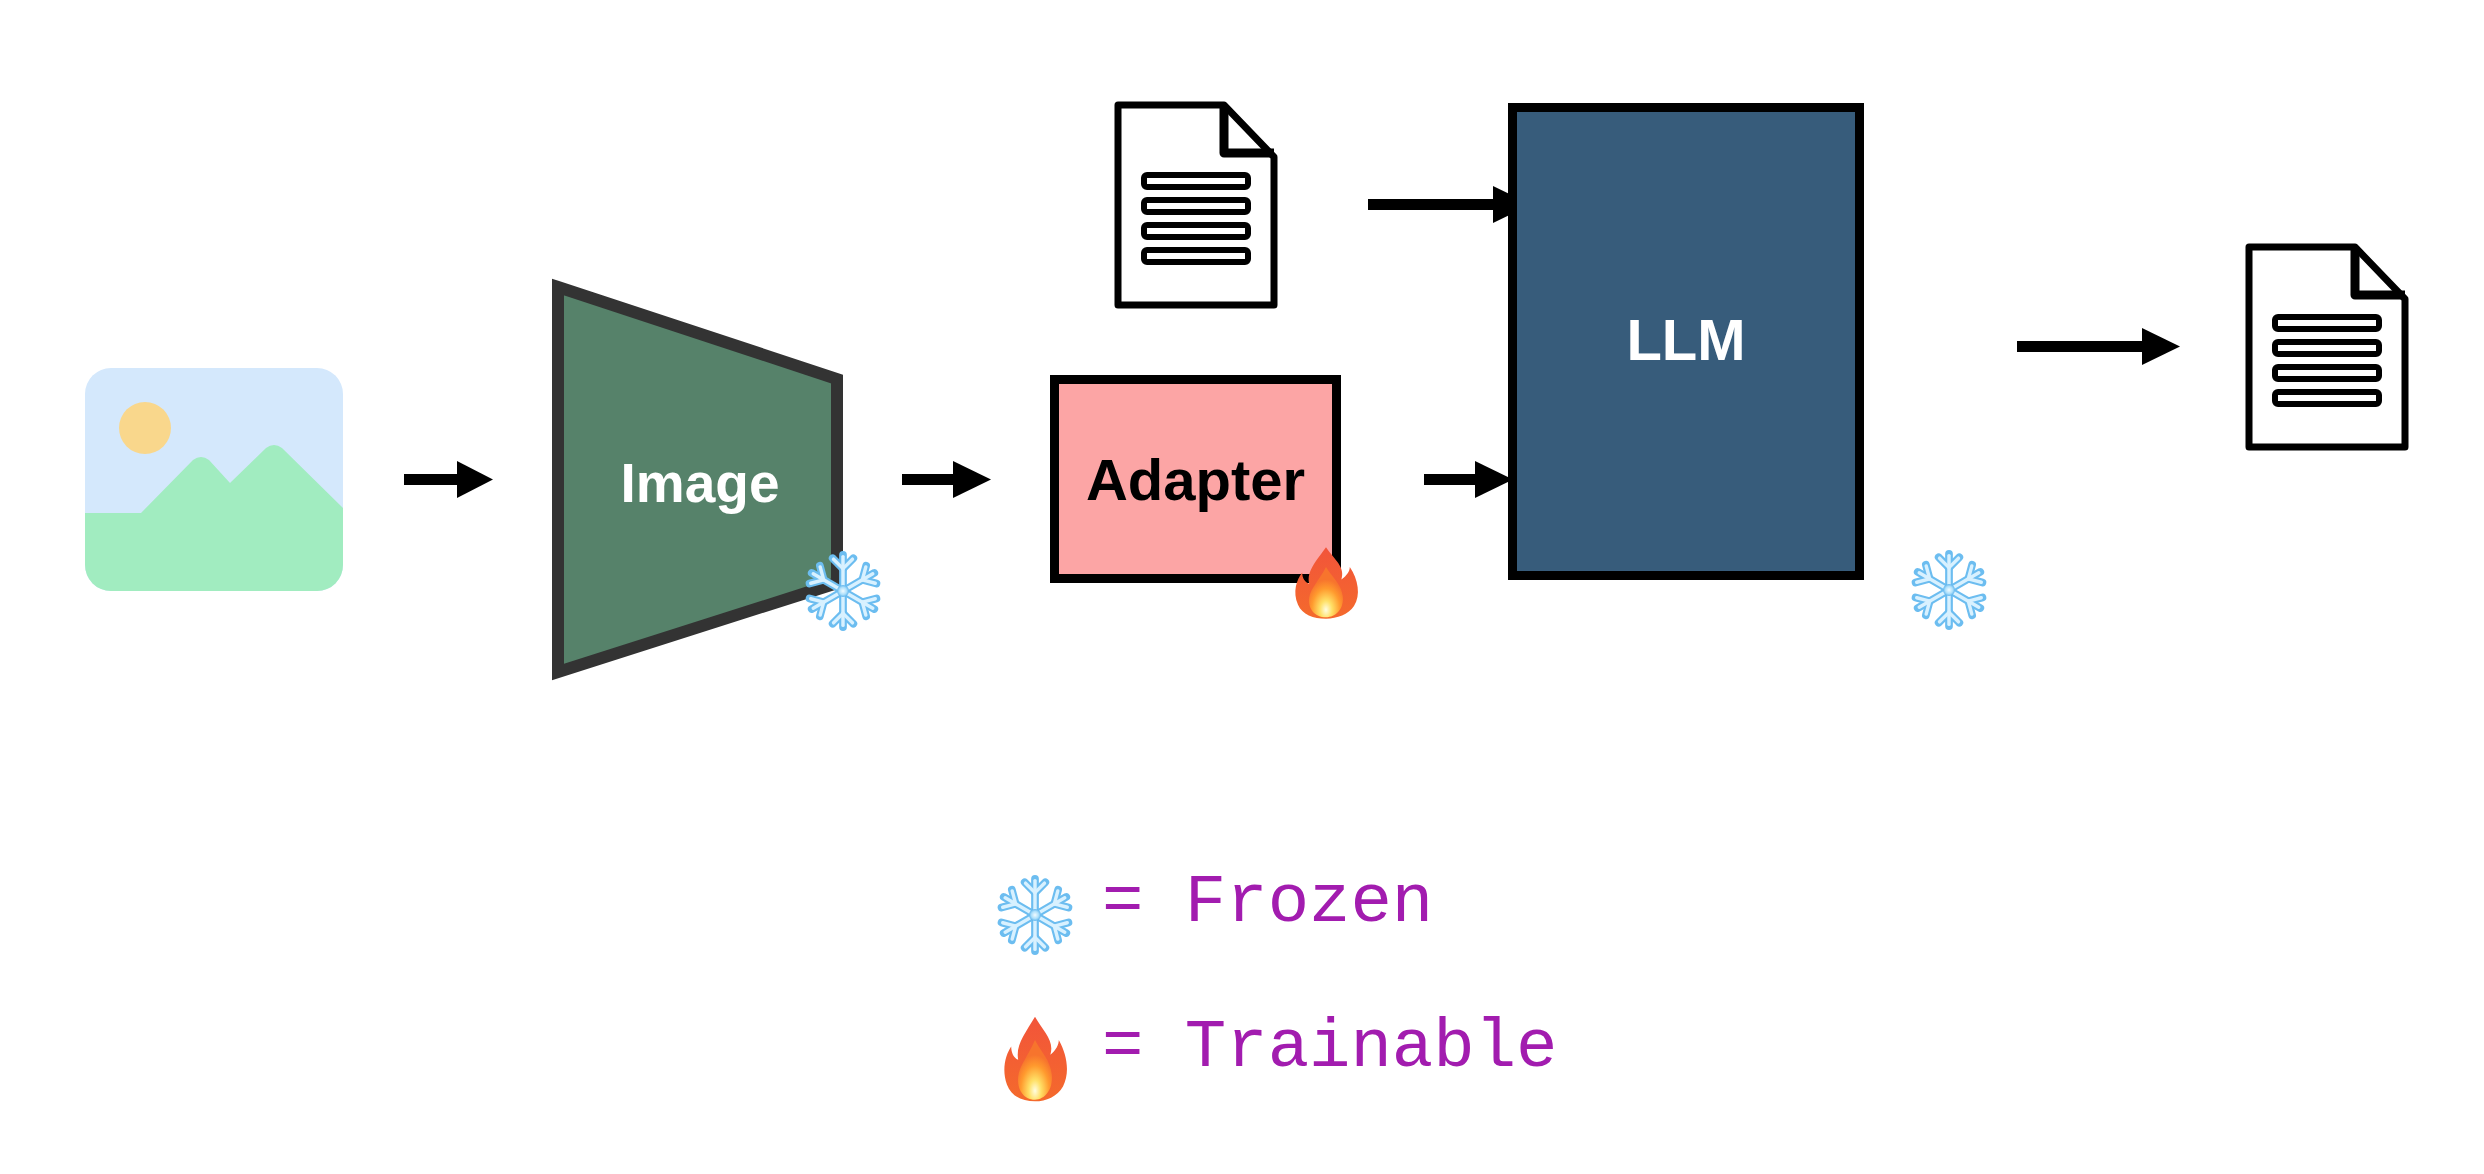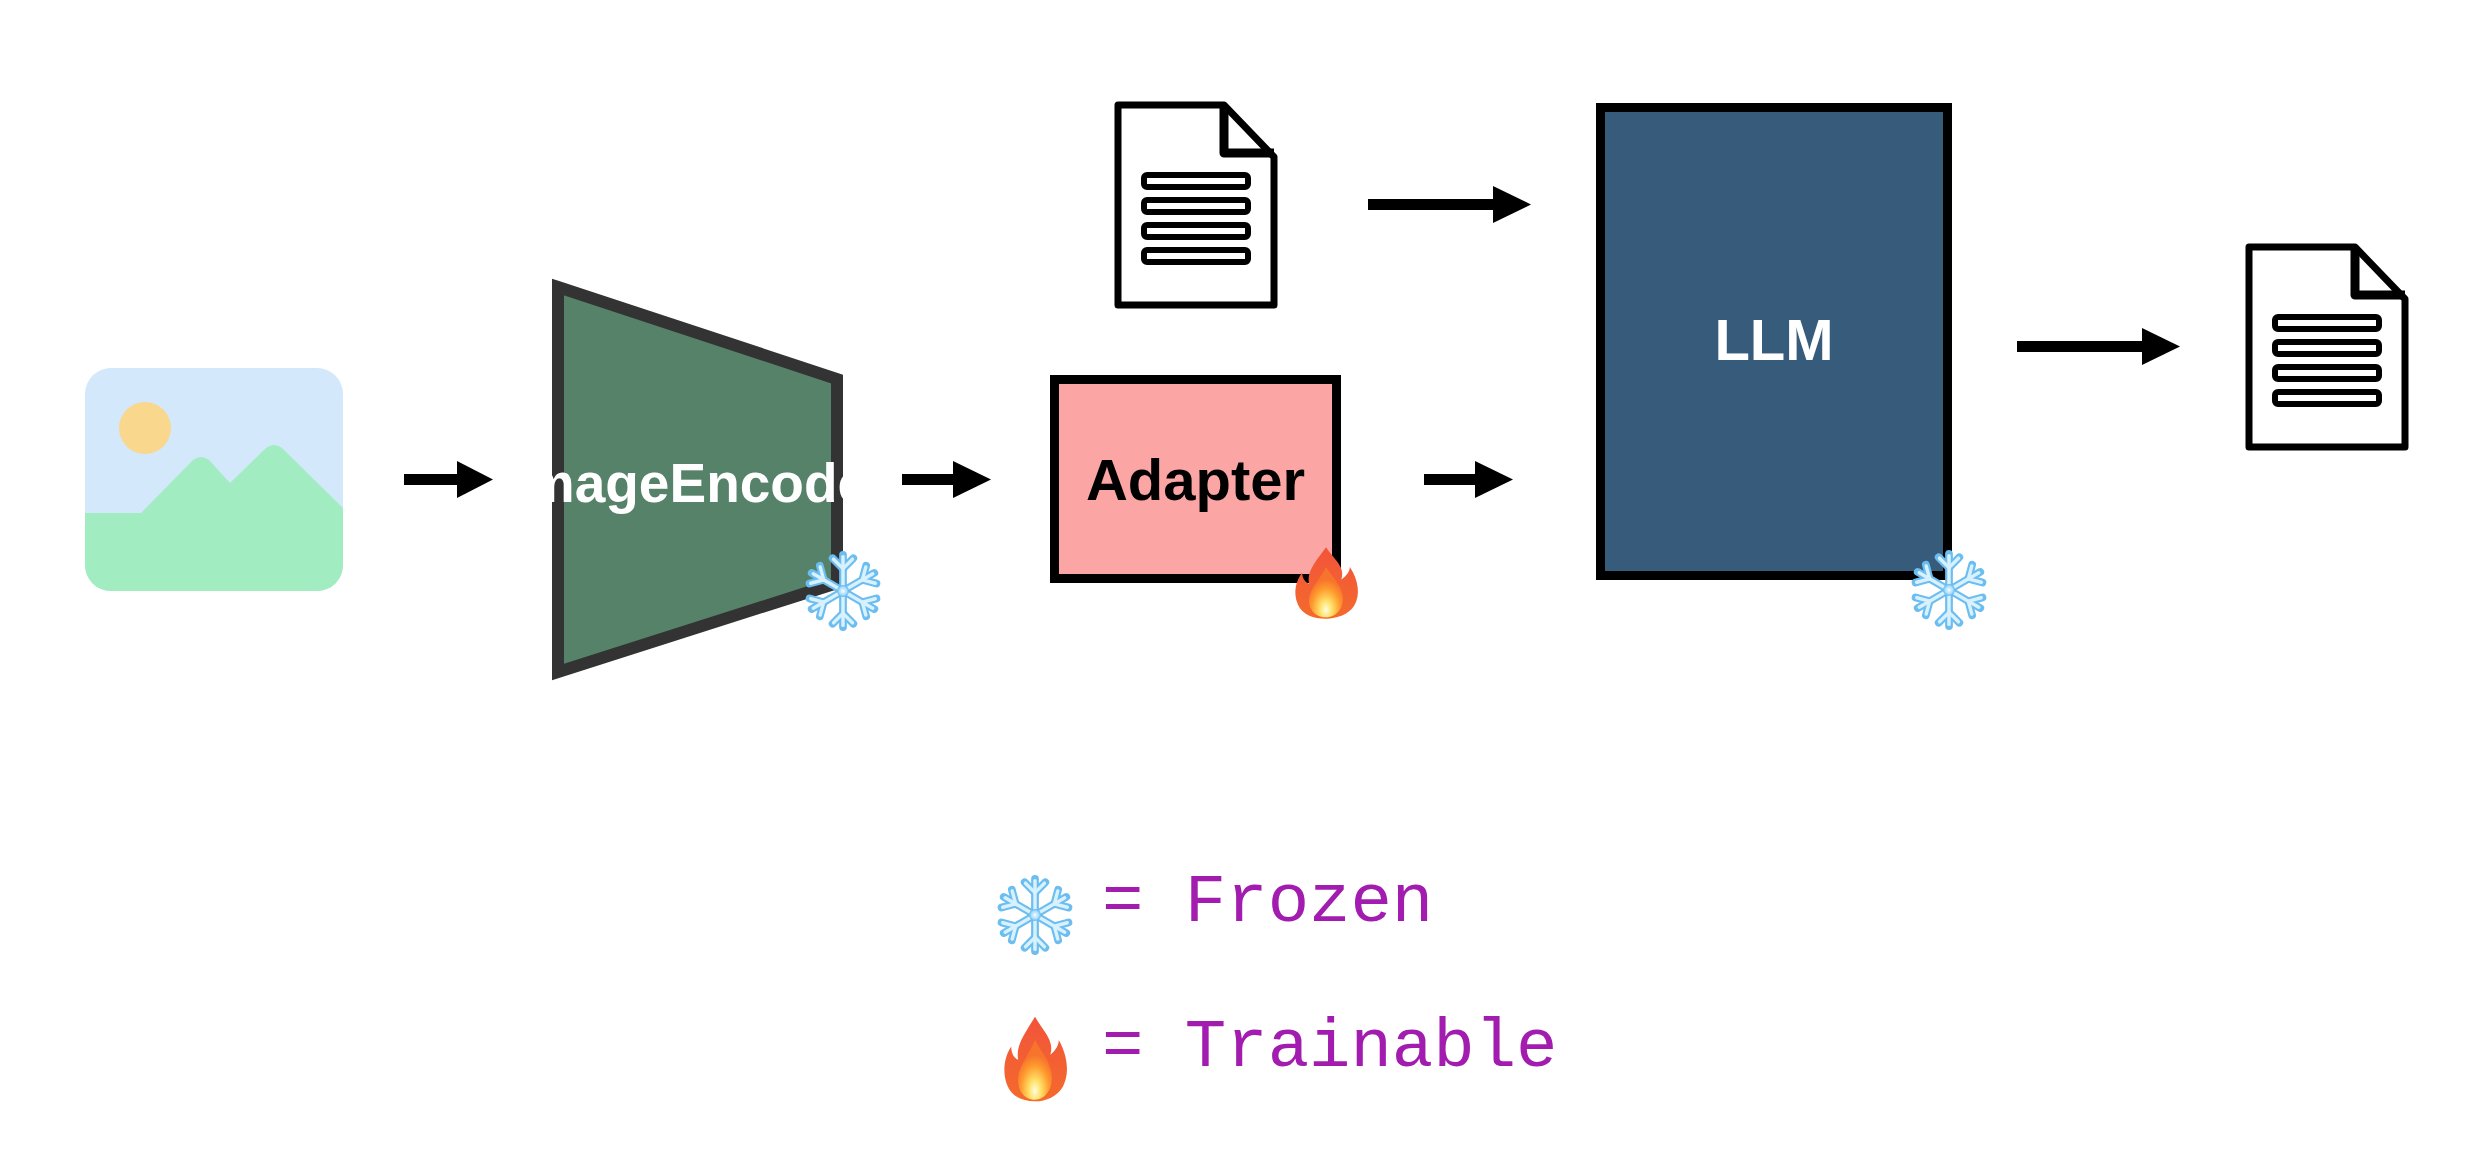--- a/index.html
+++ b/index.html
@@ -81,21 +81,20 @@
 <svg style="left:404px; top:460px;" width="90" height="40" viewBox="0 0 90 40">
   <rect x="0" y="14" width="55" height="11" fill="#000"></rect>
   <polygon points="53,1 89,19.5 53,38" fill="#000"></polygon>
 </svg>
 
 <svg style="left:552px; top:280px;" width="292" height="400" viewBox="0 0 292 400">
   <polygon points="6,7 285,99 285,303 6,392" fill="#56826a" stroke="#333333" stroke-width="12" stroke-linejoin="miter"></polygon>
 </svg>
 <div class="box-label" style="left:566px; top:408px; width:268px; height:150px; flex-direction:row; color:#ffffff; font-size:55px; font-weight:bold; line-height:71px;">
   <span>Image</span>
-  <span>Encoder</span>
 </div>
 <svg style="left:800px; top:548px;" width="86" height="86" viewBox="0 0 100 100">
   <use href="#snowflake"></use>
 </svg>
 
 <svg style="left:902px; top:460px;" width="90" height="40" viewBox="0 0 90 40">
   <rect x="0" y="14" width="55" height="11" fill="#000"></rect>
   <polygon points="51,1 89,19.5 51,38" fill="#000"></polygon>
 </svg>
 
@@ -120,21 +119,21 @@
 </div>
 <svg style="left:1291px; top:545px;" width="70" height="76" viewBox="0 0 100 106">
   <use href="#flame"></use>
 </svg>
 
 <svg style="left:1424px; top:460px;" width="90" height="40" viewBox="0 0 90 40">
   <rect x="0" y="14" width="53" height="11" fill="#000"></rect>
   <polygon points="51,1 89,19.5 51,38" fill="#000"></polygon>
 </svg>
 
-<div class="box-label" style="left:1596px; top:103px; width:338px; height:459px; background:#375c7b; border:9px solid #000; color:#ffffff; font-size:58px; font-weight:bold;">
+<div class="box-label" style="left:1508px; top:103px; width:338px; height:459px; background:#375c7b; border:9px solid #000; color:#ffffff; font-size:58px; font-weight:bold;">
   <span style="margin-top:-5px;">LLM</span>
 </div>
 <svg style="left:1906px; top:547px;" width="86" height="86" viewBox="0 0 100 100">
   <use href="#snowflake"></use>
 </svg>
 
 <svg style="left:2017px; top:327px;" width="165" height="40" viewBox="0 0 165 40">
   <rect x="0" y="14" width="128" height="11" fill="#000"></rect>
   <polygon points="125,1 163,19.5 125,38" fill="#000"></polygon>
 </svg>

